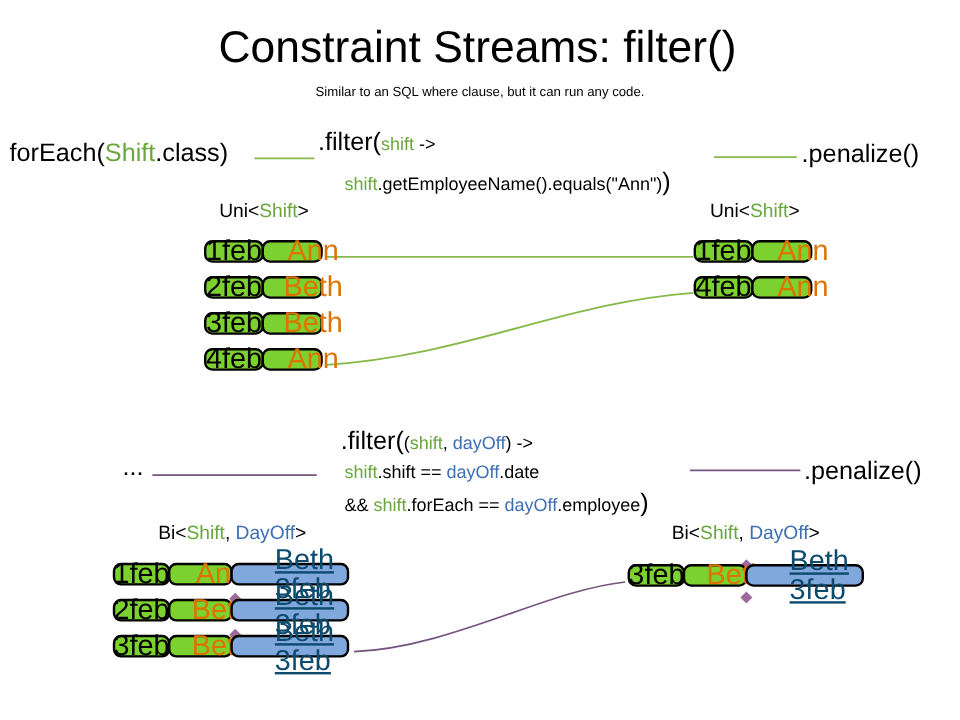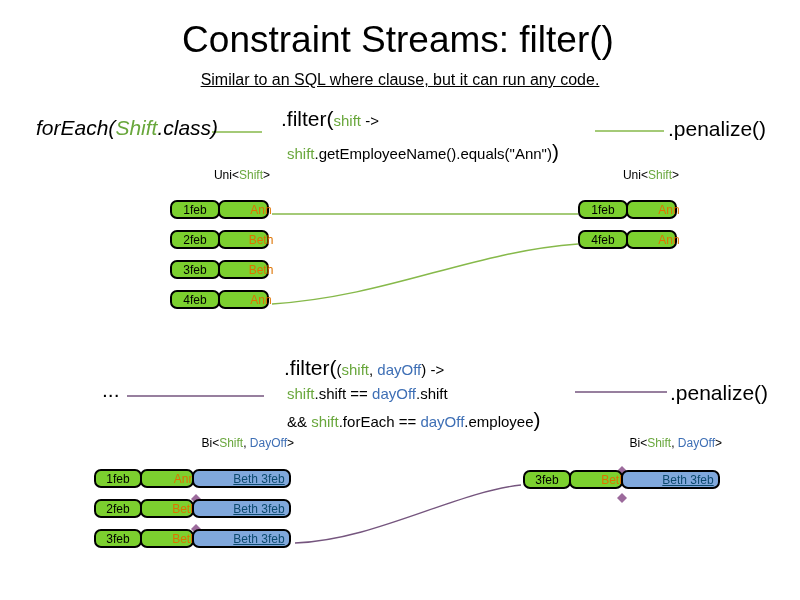--- a/index.html
+++ b/index.html
@@ -1,30 +1,30 @@
 <!DOCTYPE html>
 <html style="--box-green: #7cd02f; --box-blue: #80a8dc; --text-green: #69a73c; --text-blue: #3e6fb5; --text-orange: #de7300; --line-green: #86b94a; --line-purple: #75557e; --diamond-purple: #9c6a9c;"><head>
 <meta charset="utf-8">
 <style>
   html,body{margin:0;padding:0;background:#fff;}
   .slide{position:relative;width:800px;height:600px;background:#fff;overflow:hidden;
          font-family:"Liberation Sans", sans-serif;color:#000;}
   .title{position:absolute;left:0;top:20px;width:796px;text-align:center;
          font-size:37px;line-height:1.1;}
-  .subtitle{position:absolute;left:0;top:71px;width:800px;text-align:center;font-size:16px;text-decoration:underline;}
+  .subtitle{position:absolute;left:0;top:71px;width:800px;text-align:center;font-size:11px;}
   .code{position:absolute;font-size:21px;line-height:1.15;white-space:pre;}
   .code .sm, .code.sm{font-size:15px;}
   .code .big{font-size:21px;}
   .green{color:var(--text-green);}
   .blue{color:var(--text-blue);}
-  .type-label{position:absolute;font-size:12px;text-align:right;white-space:pre;}
+  .type-label{position:absolute;font-size:16px;text-align:center;white-space:pre;}
   .row{position:absolute;display:flex;}
   .cell{height:19px;box-sizing:border-box;border:2px solid #000;border-radius:7px;
         background:var(--box-green);display:flex;align-items:center;justify-content:center;
-        font-size:12px;line-height:1;}
+        font-size:24px;line-height:1;}
   .cell + .cell{margin-left:-2px;padding-left:35px;}
   .cell.name{color:var(--text-orange);}
   .cell.pair{background:var(--box-blue);color:#0c4a6e;text-decoration:underline;}
   .tbl-top .date{width:50px;}
   .tbl-top .name{width:51px;}
   .tbl-bi .date{width:48px;}
   .tbl-bi .name{width:54px;}
   .tbl-bi .pair{width:99px;}
   .overlay{position:absolute;left:0;top:0;pointer-events:none;}
   .gl{stroke:var(--line-green);stroke-width:1.5;fill:none;}
@@ -46,23 +46,23 @@
     <path class="pl" d="M295,543 C375,540 455,492 521,485"></path>
     <path class="dia" d="M196,494 l5,5 -5,5 -5,-5 z"></path>
     <path class="dia" d="M196,524 l5,5 -5,5 -5,-5 z"></path>
     <path class="dia" d="M622,466 l5,5 -5,5 -5,-5 z"></path>
     <path class="dia" d="M622,493 l5,5 -5,5 -5,-5 z"></path>
   </svg>
 
   <div class="title">Constraint Streams: filter()</div>
   <div class="subtitle">Similar to an SQL where clause, but it can run any code.</div>
 
-  <div class="code" style="left:36px;top:116px;font-style:italic;"><span>forEach(</span><span class="green">Shift</span><span>.class)</span></div>
+  <div class="code" style="left:8px;top:116px;"><span>forEach(</span><span class="green">Shift</span><span>.class)</span></div>
 
-  <div class="code" style="left:265px;top:107px;margin-left:16px;"><span>.filter(</span><span class="sm green">shift</span><span class="sm"> -&gt;</span></div>
+  <div class="code" style="left:265px;top:107px;"><span>.filter(</span><span class="sm green">shift</span><span class="sm"> -&gt;</span></div>
 
   <div class="code sm" style="left:287px;top:140px;"><span class="green">shift</span><span>.getEmployeeName().equals("Ann")</span><span class="big">)</span></div>
 
   <div class="code" style="left:668px;top:117px;">.penalize()</div>
 
   <div class="type-label" style="left:170px;top:168px;width:100px;"><span>Uni&lt;</span><span class="green">Shift</span><span>&gt;</span></div>
 
   <div class="type-label" style="left:579px;top:168px;width:100px;"><span>Uni&lt;</span><span class="green">Shift</span><span>&gt;</span></div>
 
   <div class="row tbl-top" style="left:170px;top:200px;">
@@ -88,21 +88,21 @@
   </div>
   <div class="row tbl-top" style="left:578px;top:230px;">
     <span class="cell date">4feb</span>
     <span class="cell name">Ann</span>
   </div>
 
   <div class="code" style="left:102px;top:378px;">...</div>
 
   <div class="code" style="left:284px;top:356px;"><span>.filter(</span><span class="sm">(</span><span class="sm green">shift</span><span class="sm">, </span><span class="sm blue">dayOff</span><span class="sm">)</span><span class="sm"> -&gt;</span></div>
 
-  <div class="code sm" style="left:287px;top:385px;"><span class="green">shift</span><span>.shift == </span><span class="blue">dayOff</span><span>.shift</span></div>
+  <div class="code sm" style="left:287px;top:385px;"><span class="green">shift</span><span>.shift == </span><span class="blue">dayOff</span><span>.date</span></div>
 
   <div class="code sm" style="left:287px;top:408px;"><span>&amp;&amp; </span><span class="green">shift</span><span>.forEach == </span><span class="blue">dayOff</span><span>.employee</span><span class="big">)</span></div>
 
   <div class="code" style="left:670px;top:381px;">.penalize()</div>
 
   <div class="type-label" style="left:93px;top:436px;width:201px;"><span>Bi&lt;</span><span class="green">Shift</span><span>, </span><span class="blue">DayOff</span><span>&gt;</span></div>
 
   <div class="type-label" style="left:521px;top:436px;width:201px;"><span>Bi&lt;</span><span class="green">Shift</span><span>, </span><span class="blue">DayOff</span><span>&gt;</span></div>
 
   <div class="row tbl-bi" style="left:94px;top:469px;">

